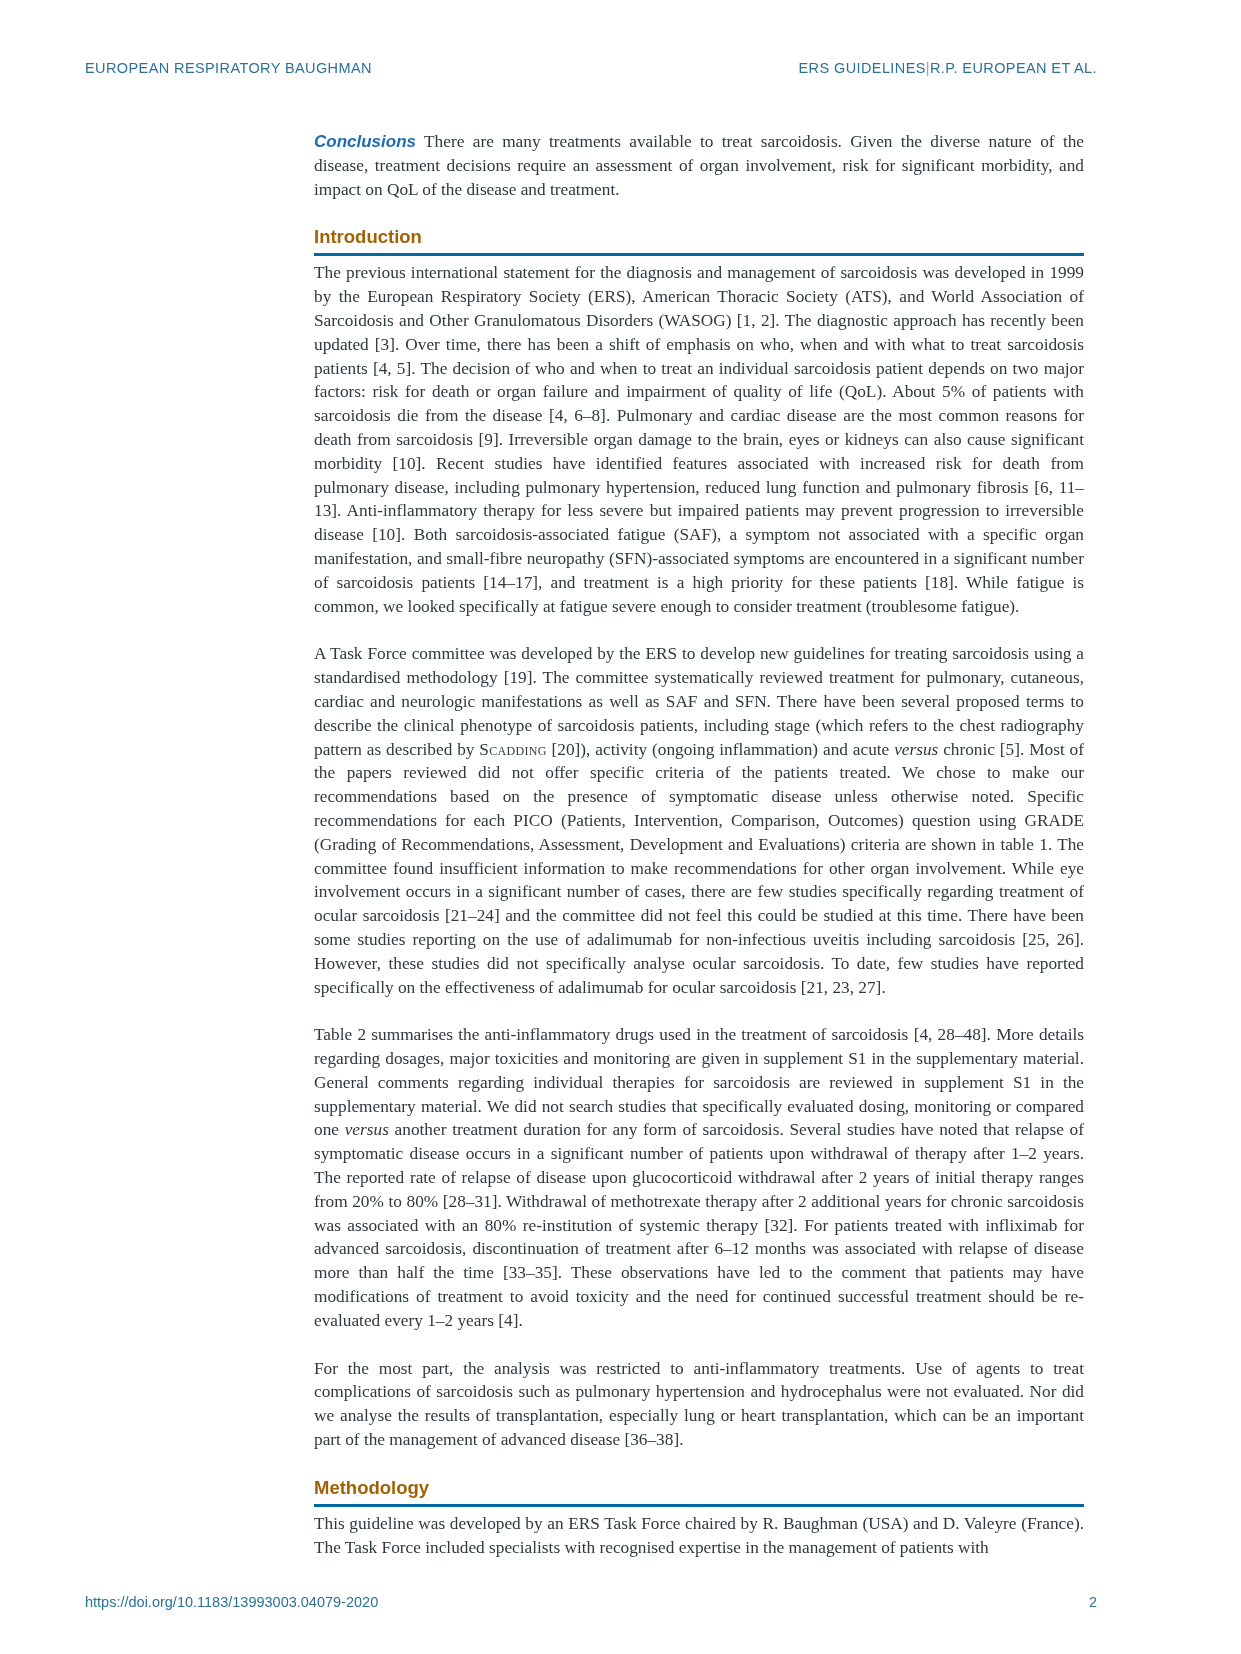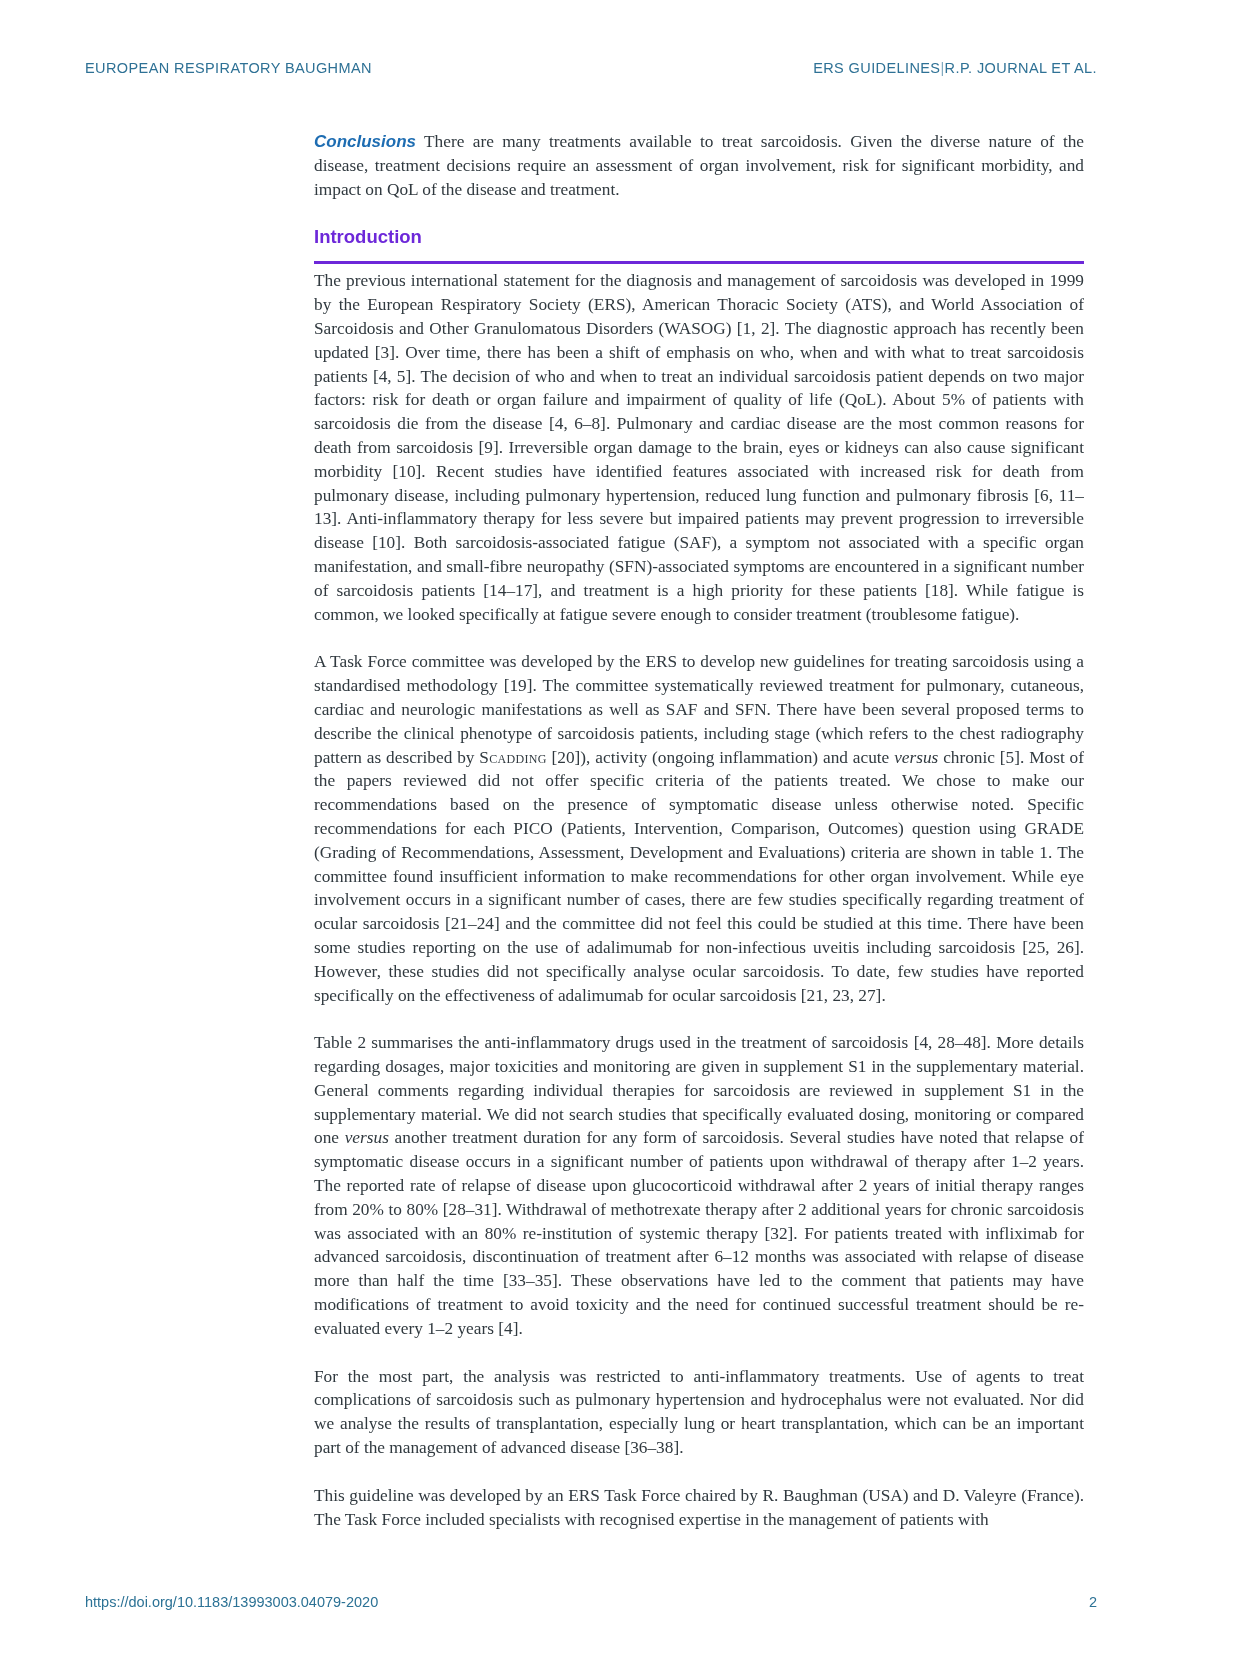--- a/index.html
+++ b/index.html
@@ -55,24 +55,24 @@
     font-weight: bold;
     font-style: italic;
     color: #1e6db2;
     font-size: 17px;
   }
   h2.section-heading {
     font-family: "Liberation Sans", sans-serif;
     font-weight: bold;
     font-size: 18.5px;
     line-height: 24px;
-    color: #6d28d9;
+    color: #a16207;
     margin: 2px 0 5px 0;
-    padding-bottom: 12px;
-    border-bottom: 3px solid #6d28d9;
+    padding-bottom: 4px;
+    border-bottom: 3px solid #0369a1;
     text-align: left;
   }
   .run-italic { font-style: italic; margin-top: 12px; }
   .run-smallcaps { font-variant: small-caps; letter-spacing: 0.3px; }
   
   .page-footer {
     position: absolute;
     top: 1594px;
     left: 85px;
     width: 1012px;
@@ -89,30 +89,31 @@
   }
 </style>
 </head>
 <body>
 
 <header class="page-header">
   <span>EUROPEAN RESPIRATORY BAUGHMAN</span>
   <span class="right-group">
     <span>ERS GUIDELINES</span>
     <span class="sep">|</span>
-    <span>R.P. JOURNAL ET AL.</span>
+    <span>R.P. EUROPEAN ET AL.</span>
   </span>
 </header>
 
 <main class="content">
     <p><span class="lead-label">Conclusions</span> <span>There are many treatments available to treat sarcoidosis. Given the diverse nature of the disease, treatment decisions require an assessment of organ involvement, risk for significant morbidity, and impact on QoL of the disease and treatment.</span></p>
     <h2 class="section-heading">Introduction</h2>
     <p><span>The previous international statement for the diagnosis and management of sarcoidosis was developed in 1999 by the European Respiratory Society (ERS), American Thoracic Society (ATS), and World Association of Sarcoidosis and Other Granulomatous Disorders (WASOG) [1, 2]. The diagnostic approach has recently been updated [3]. Over time, there has been a shift of emphasis on who, when and with what to treat sarcoidosis patients [4, 5]. The decision of who and when to treat an individual sarcoidosis patient depends on two major factors: risk for death or organ failure and impairment of quality of life (QoL). About 5% of patients with sarcoidosis die from the disease [4, 6–8]. Pulmonary and cardiac disease are the most common reasons for death from sarcoidosis [9]. Irreversible organ damage to the brain, eyes or kidneys can also cause significant morbidity [10]. Recent studies have identified features associated with increased risk for death from pulmonary disease, including pulmonary hypertension, reduced lung function and pulmonary fibrosis [6, 11–13]. Anti-inflammatory therapy for less severe but impaired patients may prevent progression to irreversible disease [10]. Both sarcoidosis-associated fatigue (SAF), a symptom not associated with a specific organ manifestation, and small-fibre neuropathy (SFN)-associated symptoms are encountered in a significant number of sarcoidosis patients [14–17], and treatment is a high priority for these patients [18]. While fatigue is common, we looked specifically at fatigue severe enough to consider treatment (troublesome fatigue).</span></p>
     <p><span>A Task Force committee was developed by the ERS to develop new guidelines for treating sarcoidosis using a standardised methodology [19]. The committee systematically reviewed treatment for pulmonary, cutaneous, cardiac and neurologic manifestations as well as SAF and SFN. There have been several proposed terms to describe the clinical phenotype of sarcoidosis patients, including stage (which refers to the chest radiography pattern as described by </span><span class="run-smallcaps">Scadding</span><span> [20]), activity (ongoing inflammation) and acute </span><span class="run-italic">versus</span><span> chronic [5]. Most of the papers reviewed did not offer specific criteria of the patients treated. We chose to make our recommendations based on the presence of symptomatic disease unless otherwise noted. Specific recommendations for each PICO (Patients, Intervention, Comparison, Outcomes) question using GRADE (Grading of Recommendations, Assessment, Development and Evaluations) criteria are shown in table 1. The committee found insufficient information to make recommendations for other organ involvement. While eye involvement occurs in a significant number of cases, there are few studies specifically regarding treatment of ocular sarcoidosis [21–24] and the committee did not feel this could be studied at this time. There have been some studies reporting on the use of adalimumab for non-infectious uveitis including sarcoidosis [25, 26]. However, these studies did not specifically analyse ocular sarcoidosis. To date, few studies have reported specifically on the effectiveness of adalimumab for ocular sarcoidosis [21, 23, 27].</span></p>
     <p><span>Table 2 summarises the anti-inflammatory drugs used in the treatment of sarcoidosis [4, 28–48]. More details regarding dosages, major toxicities and monitoring are given in supplement S1 in the supplementary material. General comments regarding individual therapies for sarcoidosis are reviewed in supplement S1 in the supplementary material. We did not search studies that specifically evaluated dosing, monitoring or compared one </span><span class="run-italic">versus</span><span> another treatment duration for any form of sarcoidosis. Several studies have noted that relapse of symptomatic disease occurs in a significant number of patients upon withdrawal of therapy after 1–2 years. The reported rate of relapse of disease upon glucocorticoid withdrawal after 2 years of initial therapy ranges from 20% to 80% [28–31]. Withdrawal of methotrexate therapy after 2 additional years for chronic sarcoidosis was associated with an 80% re-institution of systemic therapy [32]. For patients treated with infliximab for advanced sarcoidosis, discontinuation of treatment after 6–12 months was associated with relapse of disease more than half the time [33–35]. These observations have led to the comment that patients may have modifications of treatment to avoid toxicity and the need for continued successful treatment should be re-evaluated every 1–2 years [4].</span></p>
     <p><span>For the most part, the analysis was restricted to anti-inflammatory treatments. Use of agents to treat complications of sarcoidosis such as pulmonary hypertension and hydrocephalus were not evaluated. Nor did we analyse the results of transplantation, especially lung or heart transplantation, which can be an important part of the management of advanced disease [36–38].</span></p>
+    <h2 class="section-heading">Methodology</h2>
     <p><span>This guideline was developed by an ERS Task Force chaired by R. Baughman (USA) and D. Valeyre (France). The Task Force included specialists with recognised expertise in the management of patients with</span></p>
   </main>
 
 <footer class="page-footer">
   <a href="#">https://doi.org/10.1183/13993003.04079-2020</a>
   <span>2</span>
 </footer>
 
 </body></html>

